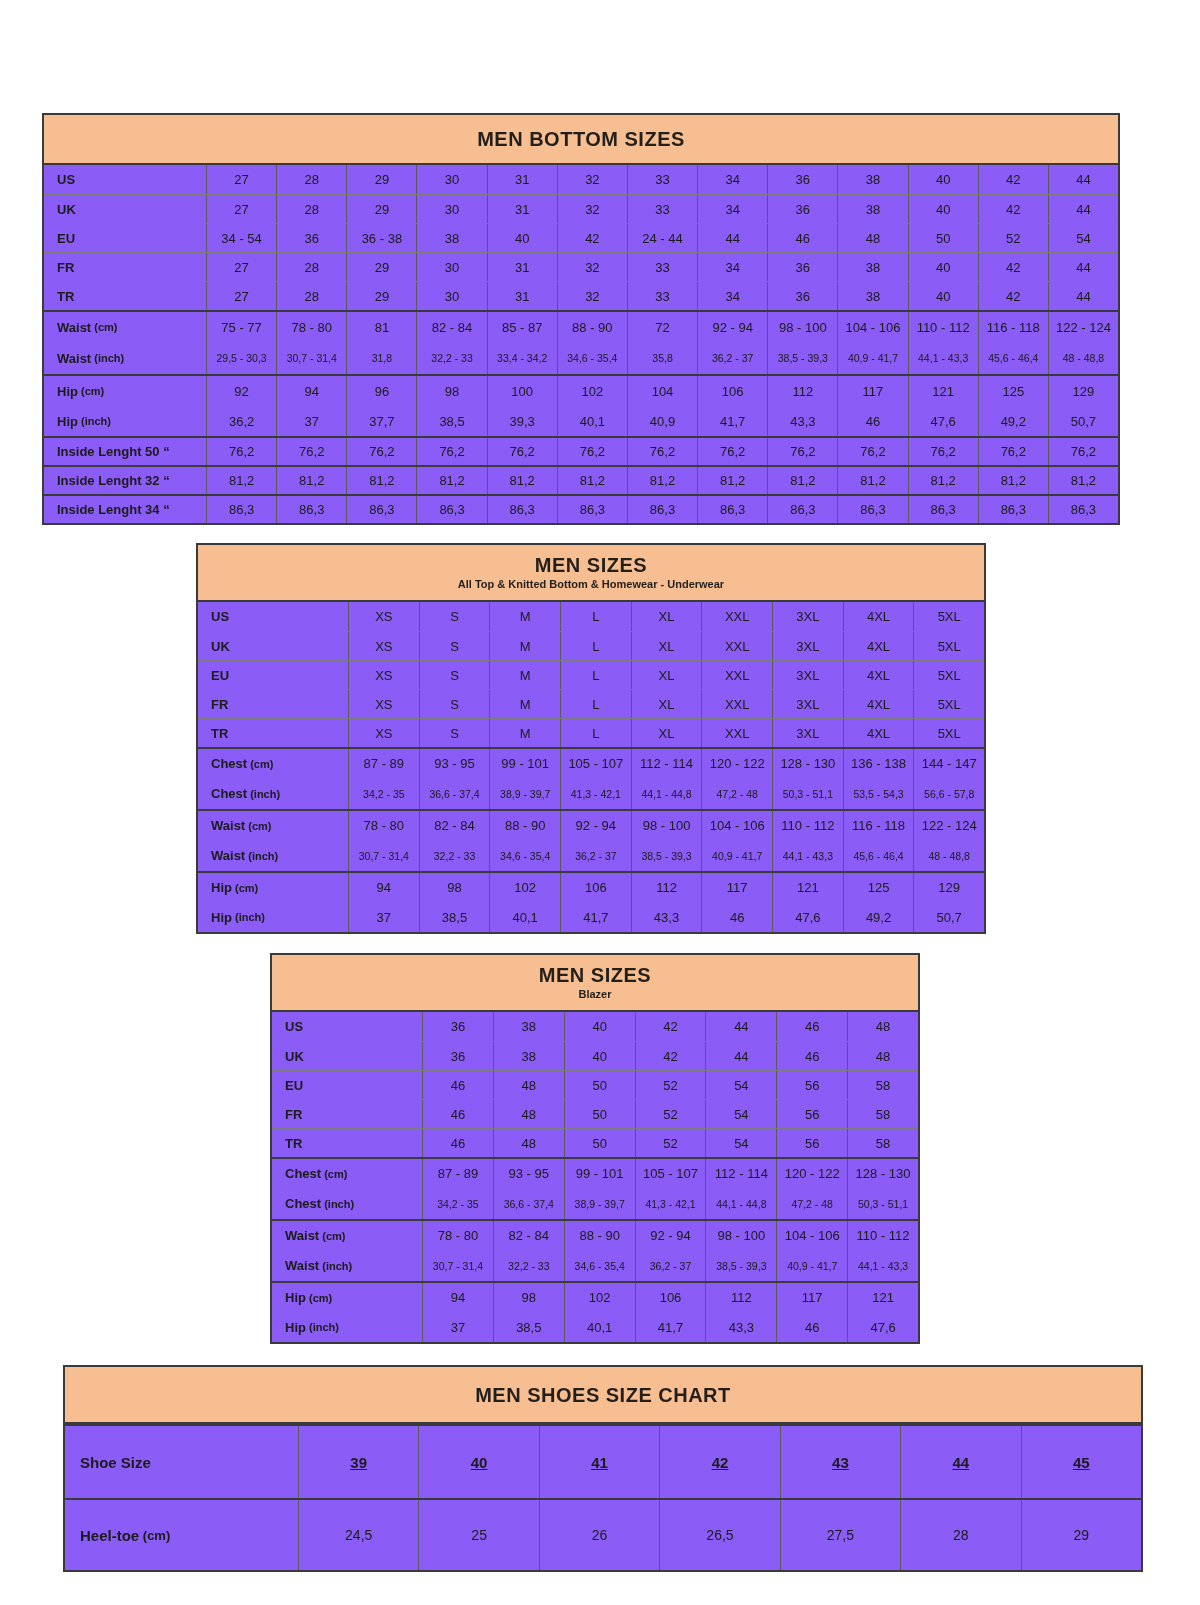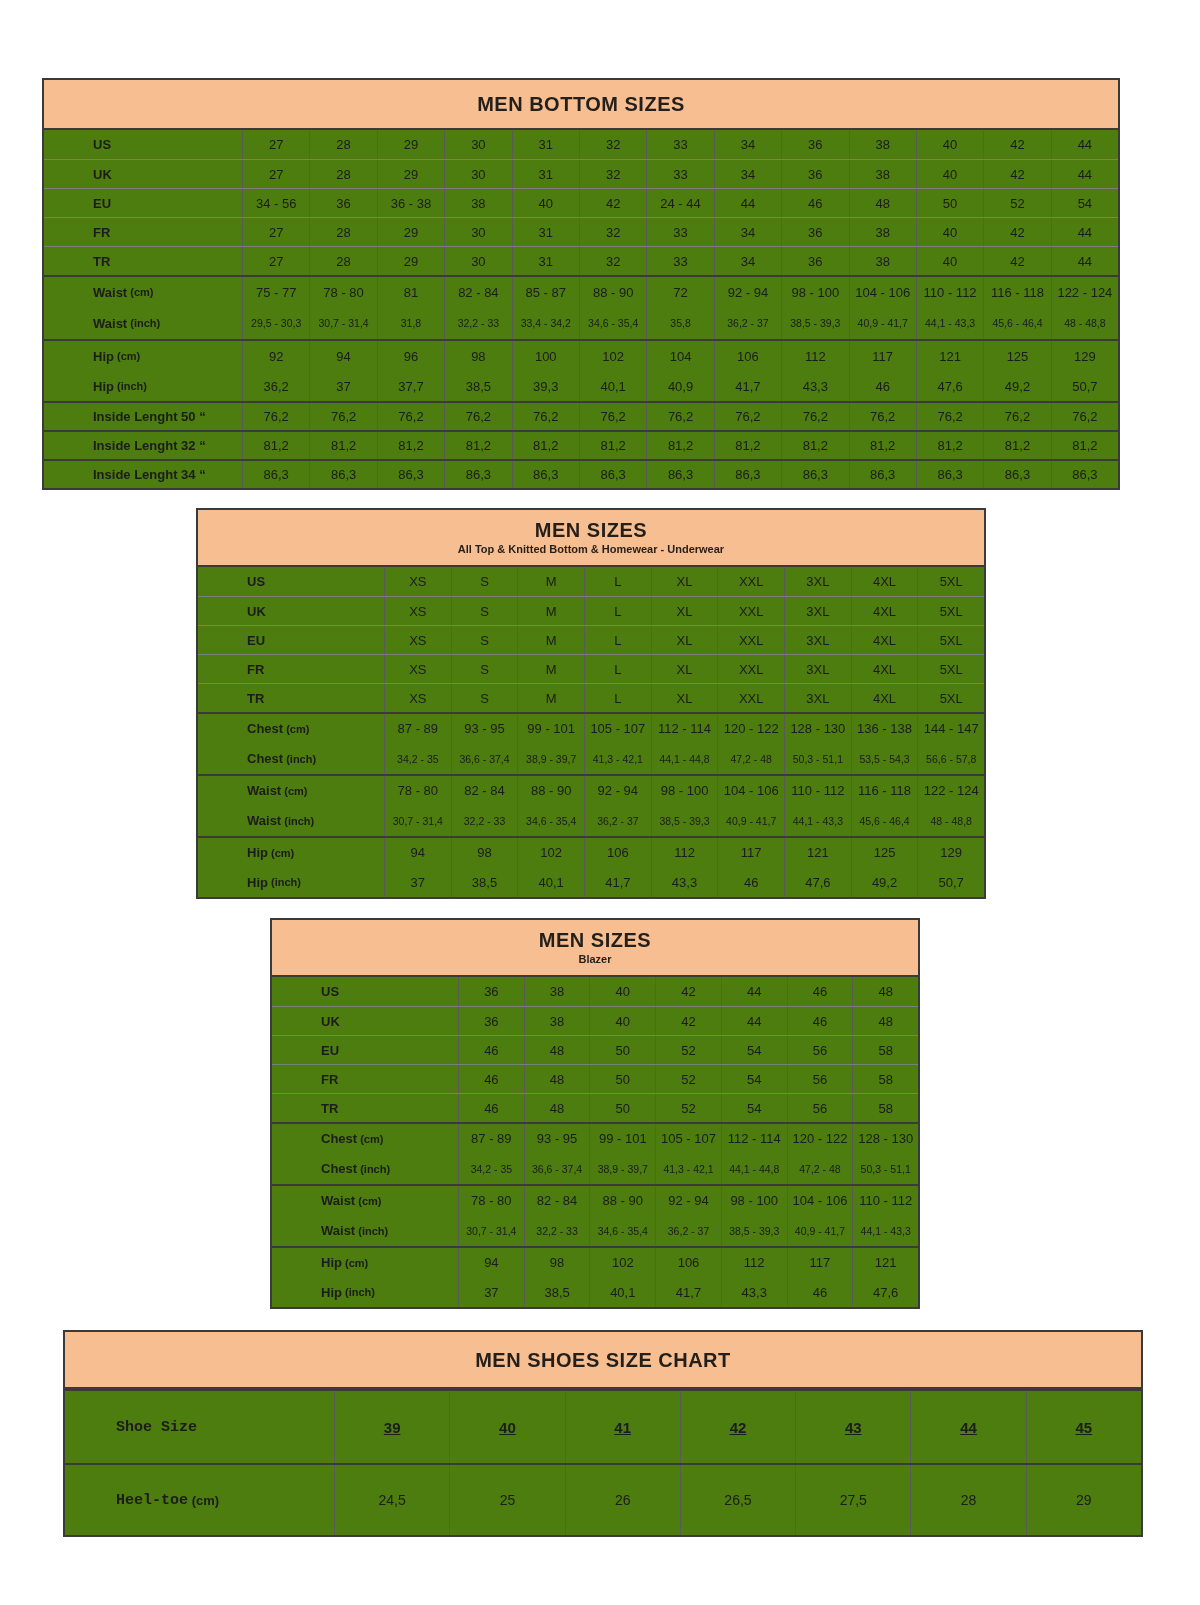--- a/index.html
+++ b/index.html
@@ -8,21 +8,22 @@
     background:#ffffff;
     font-family:"Liberation Sans", sans-serif;
     color:#1c1c1c;
     -webkit-font-smoothing:antialiased;
   }
   *{box-sizing:border-box;}
 
   .size-table{
     position:absolute;
     border:2px solid #3a3a3a;
-    background:#4d7c0f;
+    background:#8b5cf6;
+    margin-top:35px;
   }
   .tbl-header{
     background:var(--accent,#F7BE92);
     border-bottom:2px solid #3a3a3a;
     display:flex;flex-direction:column;justify-content:center;align-items:center;
     text-align:center;
   }
   .tbl-title{
     font-size:20px;font-weight:bold;color:#231f1a;letter-spacing:.5px;line-height:1.1;
   }
@@ -50,21 +51,21 @@
     padding-left:13px;
     font-weight:bold;
   }
   .lmain{font-size:13px;font-weight:bold;}
   .lunit{font-size:11px;font-weight:bold;}
   .vcell{flex:1 1 0;border-left:1px solid #5a5a5a;}
   .trow.small .vcell{font-size:10.5px;}
   .trow.boldvals .vcell{font-weight:bold;text-decoration:underline;}
 
   
-  .trow{height:29px;padding-left:36px;}
+  .trow{height:29px;}
   .trow.k-cm,.trow.k-inch{height:31px;}
   .trow.k-inchlg{height:30px;}
   .trow.k-length{height:29px;}
 
   
   #t0{left:42px;top:78px;width:1078px;--lw:162px;}
   #t0 .tbl-header{height:50px;}
   #t0 .trow.k-cm,#t0 .trow.k-inch{height:32px;}
 
   
@@ -74,21 +75,21 @@
   
   #t2{left:270px;top:918px;width:650px;--lw:150px;}
   #t2 .tbl-header{height:57px;}
 
   
   #t3{left:63px;top:1330px;width:1080px;--lw:233px;}
   #t3 .tbl-header{height:57px;}
   #t3 .trow.k-shoe{height:74px;}
   #t3 .trow.k-heel{height:72px;}
   #t3 .lcell{padding-left:15px;}
-  #t3 .lmain{font-size:15px;font-family:Liberation Mono, monospace;}
+  #t3 .lmain{font-size:15px;}
   #t3 .lunit{font-size:13px;}
   #t3 .trow.k-shoe .vcell{font-size:15px;}
   #t3 .trow.k-heel .vcell{font-size:14px;}
 </style>
 </head>
 <body>
 
 <div id="t0" class="size-table" style="--accent: #F7BE92;">
   <div class="tbl-header">
     <div class="tbl-title">MEN BOTTOM SIZES</div>
@@ -128,21 +129,21 @@
         <div class="tcell vcell">36</div>
         <div class="tcell vcell">38</div>
         <div class="tcell vcell">40</div>
         <div class="tcell vcell">42</div>
         <div class="tcell vcell">44</div>
       </div>
       <div class="trow sep-thin k-size">
         <div class="tcell lcell">
           <span class="lmain">EU</span>
         </div>
-        <div class="tcell vcell">34 - 56</div>
+        <div class="tcell vcell">34 - 54</div>
         <div class="tcell vcell">36</div>
         <div class="tcell vcell">36 - 38</div>
         <div class="tcell vcell">38</div>
         <div class="tcell vcell">40</div>
         <div class="tcell vcell">42</div>
         <div class="tcell vcell">24 - 44</div>
         <div class="tcell vcell">44</div>
         <div class="tcell vcell">46</div>
         <div class="tcell vcell">48</div>
         <div class="tcell vcell">50</div>

